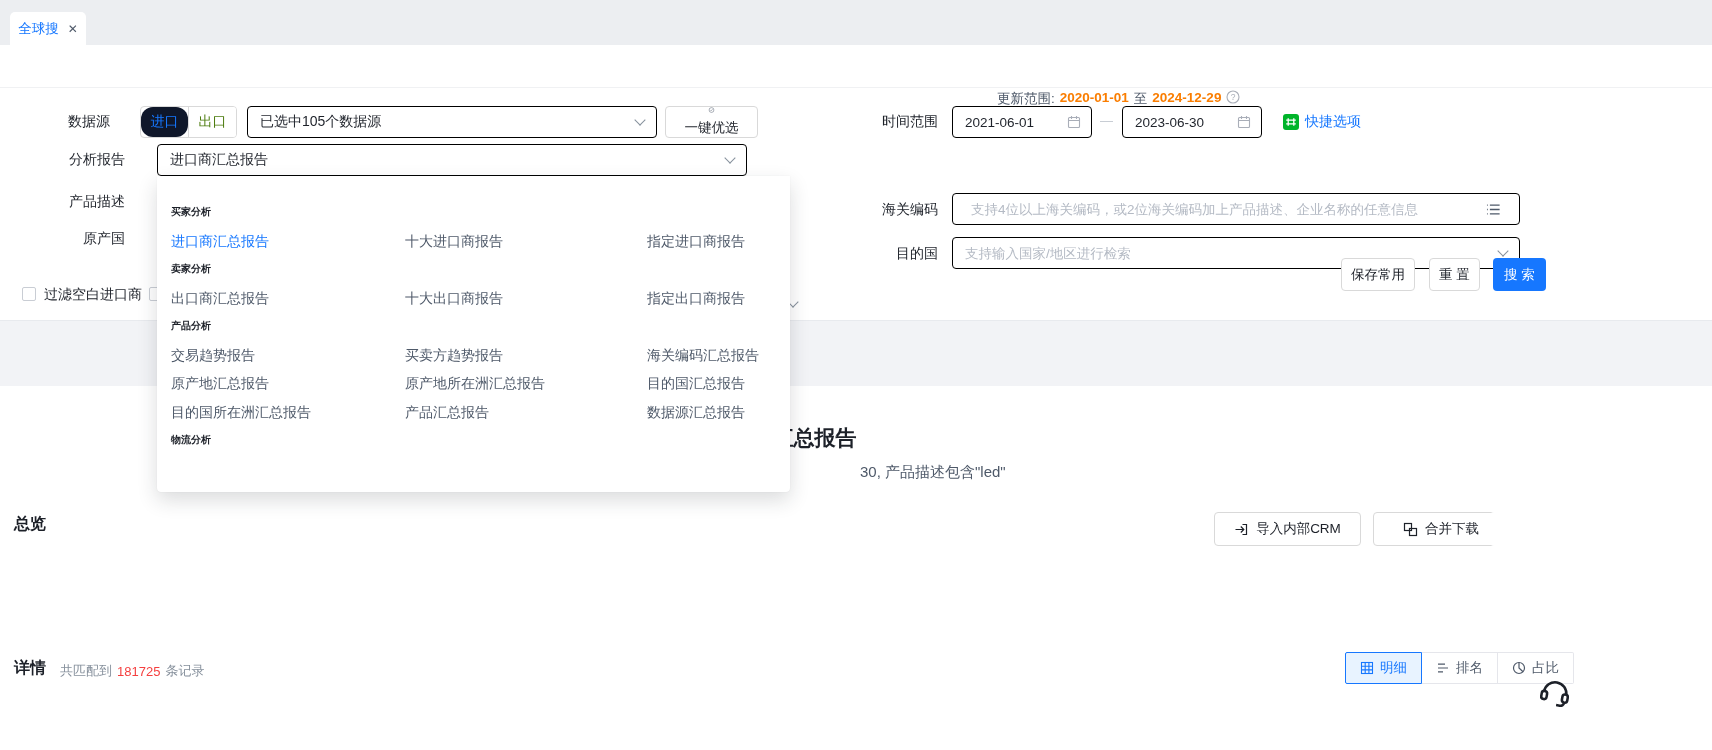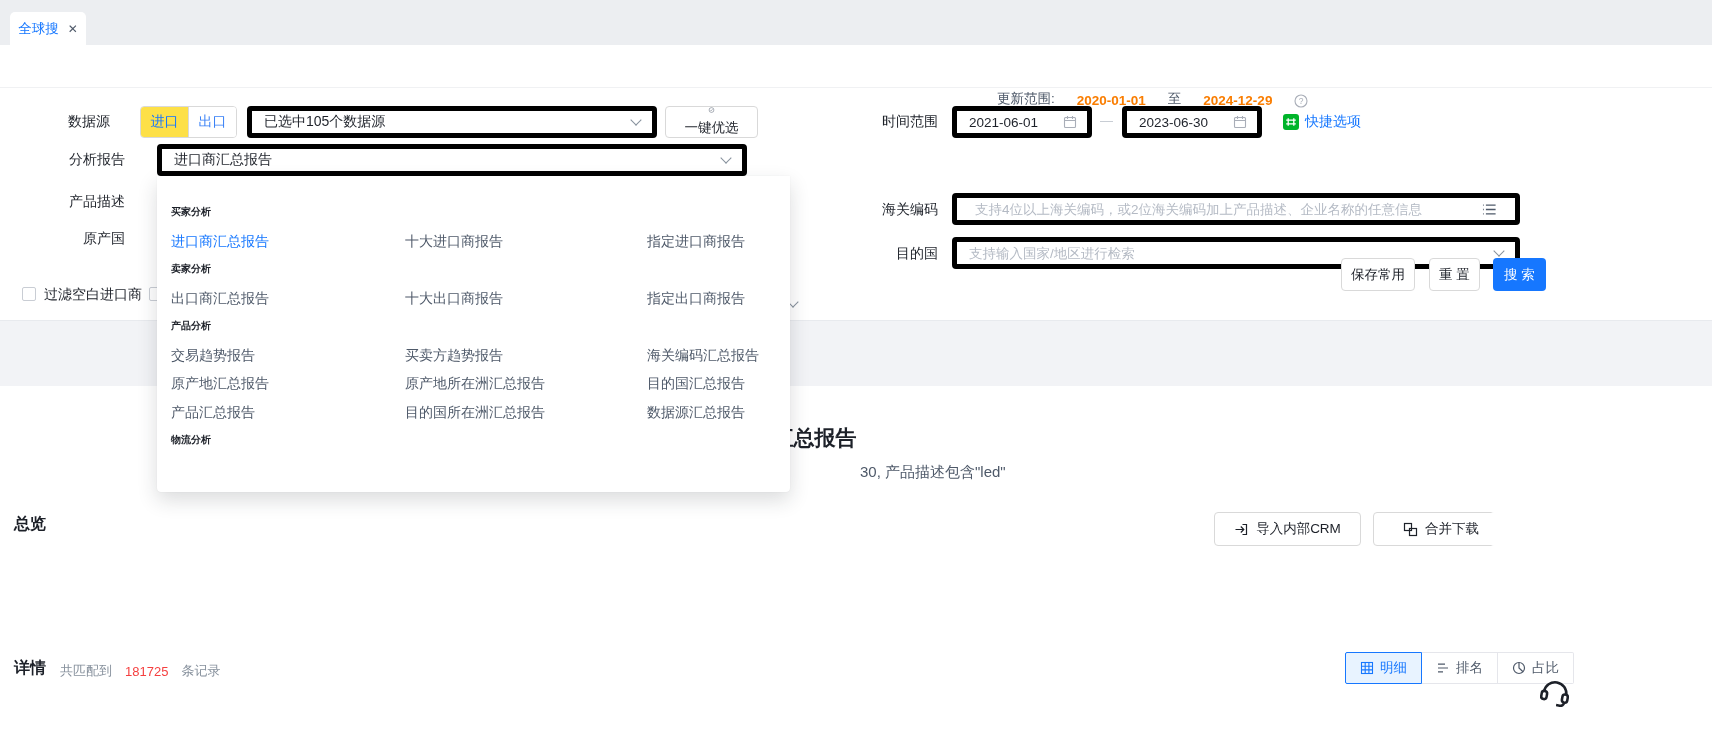--- a/index.html
+++ b/index.html
@@ -25,30 +25,30 @@
   .hbtn { height:31px; padding:0 14px; background:#f2f3f5; border-radius:4px; display:flex; align-items:center; gap:7px;
           font-size:13.5px; color:#1d2129; cursor:pointer; }
   .vdiv { width:1px; height:22px; background:#e5e6eb; }
   .advbtn { left:1472px; top:50px; width:74px; height:34px; background:#1677ff; border-radius:4px; color:#fff;
             font-size:13px; display:flex; align-items:center; justify-content:center; gap:4px; cursor:pointer; }
 
   
   .fpanel { left:0; top:88px; width:1712px; height:233px; background:#fff; border-bottom:1px solid #e8eaee; }
   .flabel { font-size:14px; color:#1d2129; text-align:right; }
   .toggle { left:140px; top:18px; width:97px; height:32px; border:1px solid #d9d9d9; border-radius:4px; display:flex; overflow:hidden; }
-  .tg { flex:1; display:flex; align-items:center; justify-content:center; font-size:14px; cursor:pointer; color:#3b82f6; background:#fff; }
-  .tg.on { background:#fde047; color:#1677ff; }
+  .tg { flex:1; display:flex; align-items:center; justify-content:center; font-size:14px; cursor:pointer; color:#4d7c0f; background:#fff; }
+  .tg.on { background:#0f172a; color:#1677ff;border-radius:12px; }
   .tg + .tg { border-left:1px solid #d9d9d9; }
-  .sel, .inp { border:5px solid #000000; border-radius:4px; background:#fff; display:flex; align-items:center; font-size:14px; color:#1d2129; }
+  .sel, .inp { border:1px solid #000000; border-radius:4px; background:#fff; display:flex; align-items:center; font-size:14px; color:#1d2129; }
   .sel { justify-content:space-between; padding:0 12px; cursor:pointer; }
   .inp input { border:none; outline:none; width:100%; font-size:13.5px; color:#1d2129; font-family:inherit; background:transparent; }
   .inp input::placeholder { color:#b4bac4; }
   .wbtn { border:1px solid #d9d9d9; border-radius:4px; background:#fff; display:flex; align-items:center; justify-content:center;
           gap:6px; font-size:13.5px; color:#1d2129; cursor:pointer;flex-direction:column; }
-  .updrng { font-size:13.5px; color:#4e5969; display:flex; align-items:flex-end; gap:22px; }
+  .updrng { font-size:13.5px; color:#4e5969; display:flex; align-items:flex-start; gap:5px; }
   .orange { color:#fa7d00; font-weight:700; }
   .quick { display:flex; align-items:center; gap:6px; color:#1677ff; font-size:14px; cursor:pointer; }
   .chk { width:14px; height:14px; border:1px solid #c9cdd4; border-radius:2px; background:#fff; display:inline-block; cursor:pointer; }
   .blue-btn { background:#1677ff; border:none; color:#fff; border-radius:4px; font-size:13.5px; display:flex; align-items:center; justify-content:center; cursor:pointer; }
 
   
   .ddpanel { left:157px; top:176px; width:633px; height:316px; background:#fff; border-radius:0 0 4px 4px;
              box-shadow:0 8px 20px rgba(31,35,41,.16), 0 0 1px rgba(31,35,41,.12); z-index:60; padding:22px 0 0 14px; }
   .dd-title { font-size:10px; font-weight:700; color:#1d2129; line-height:28.5px; }
   .dd-row { display:grid; grid-template-columns:234px 242px 1fr; }
@@ -58,21 +58,21 @@
   
   .rbar { left:0; top:321px; width:1712px; height:65px; background:#f2f3f6; }
   .rtab { left:8px; top:356px; width:132px; height:30px; background:#fff; border-radius:6px 6px 0 0;
           display:flex; align-items:center; justify-content:center; gap:8px; font-size:13.5px; color:#1677ff; cursor:pointer; }
   .rpanel { left:0; top:386px; width:1712px; height:364px; background:#fff; }
   .rtitle { left:0; top:424px; width:1566px; text-align:center; font-size:21px; font-weight:600; color:#1d2129; }
   .rsub { left:860px; top:463px; font-size:15px; color:#4e5969; }
   .sechdr { font-size:16px; font-weight:700; color:#1d2129; }
   .act { height:34px; border:1px solid #d9d9d9; border-radius:4px; background:#fff; display:flex; align-items:center;
          justify-content:center; gap:7px; font-size:13.5px; color:#1d2129; cursor:pointer; }
-  .match { font-size:13px; color:#86909c; display:flex; gap:13px; align-items:center;justify-content:space-between; }
+  .match { font-size:13px; color:#86909c; display:flex; gap:5px; align-items:center;justify-content:space-between; }
   .match .red { color:#f53f3f; }
   .vgroup { left:1345px; top:652px; height:32px; display:flex; z-index:5; }
   .vseg { height:32px; border:1px solid #e5e6eb; background:#fff; display:flex; align-items:center; justify-content:center;
           gap:6px; font-size:13.5px; color:#4e5969; padding:0 14px; cursor:pointer; }
   .vseg.first { border-radius:2px 0 0 2px;text-align:center; }
   .vseg.last { border-radius:0 2px 2px 0; border-left:none; }
   .vseg.mid { border-left:none; }
   .vseg.on { background:#e8f3ff; border:1px solid #1677ff; color:#1677ff; }
 
   .floater { left:1537px; top:674px; z-index:70; transform:rotate(10deg); cursor:pointer; }
@@ -302,22 +302,22 @@
         <div class="dd-item">交易趋势报告</div>
         <div class="dd-item">买卖方趋势报告</div>
         <div class="dd-item">海关编码汇总报告</div>
       </div>
       <div class="dd-row">
         <div class="dd-item">原产地汇总报告</div>
         <div class="dd-item">原产地所在洲汇总报告</div>
         <div class="dd-item">目的国汇总报告</div>
       </div>
       <div class="dd-row">
+        <div class="dd-item">目的国所在洲汇总报告</div>
         <div class="dd-item">产品汇总报告</div>
-        <div class="dd-item">目的国所在洲汇总报告</div>
         <div class="dd-item">数据源汇总报告</div>
       </div>
       <div class="dd-title">物流分析</div>
     </div>
 
   <div class="abs floater">
     <svg width="36" height="36" viewBox="0 0 24 24" fill="none" stroke="#1d2129" stroke-width="1.7">
         <path d="M4.5 13a7.5 7.5 0 0 1 15 0"></path>
         <rect x="3.2" y="12.5" width="3.6" height="5.5" rx="1.8"></rect>
         <rect x="17.2" y="12.5" width="3.6" height="5.5" rx="1.8"></rect>

